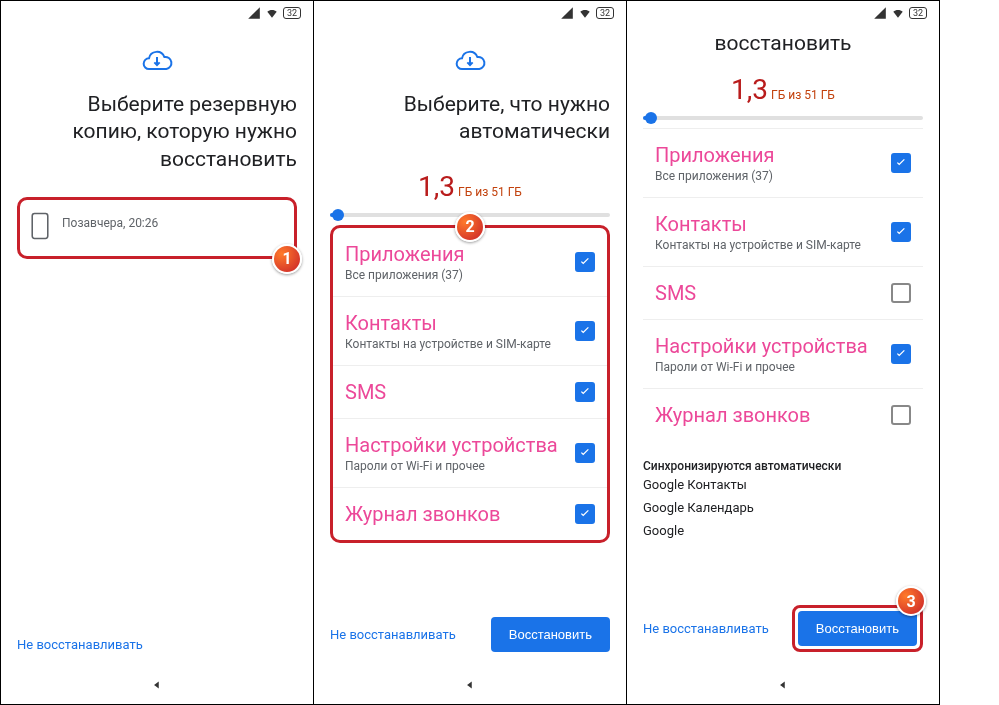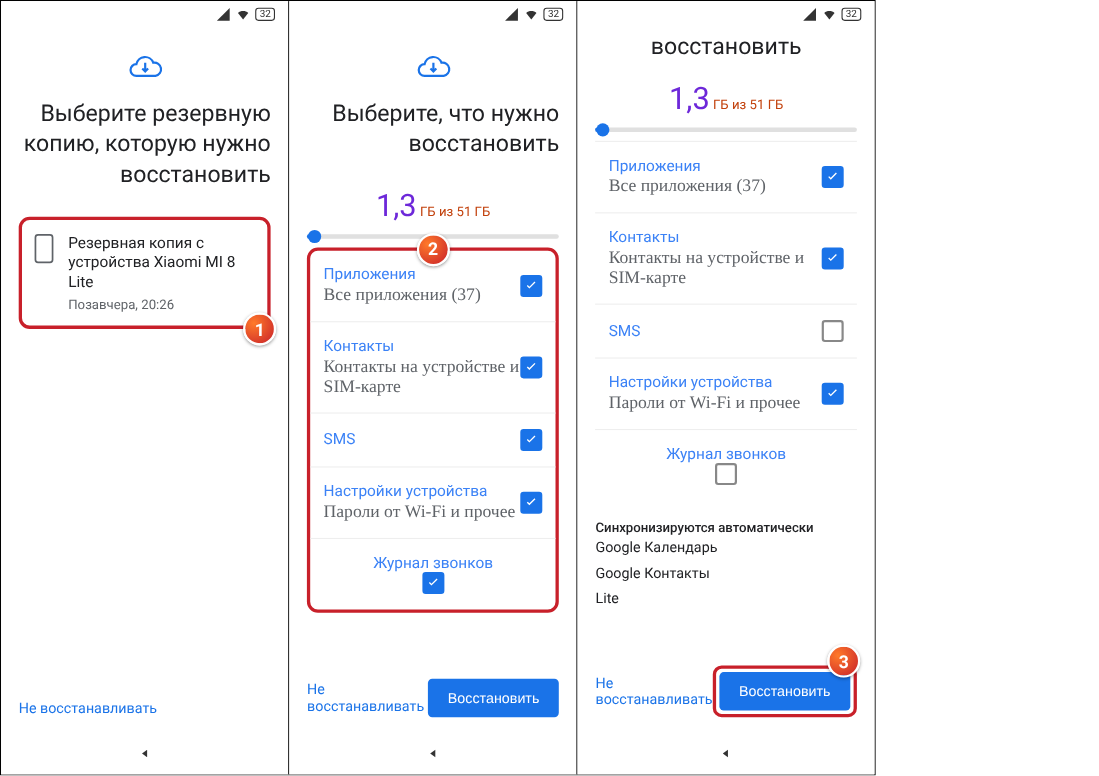--- a/index.html
+++ b/index.html
@@ -1,43 +1,43 @@
 <!DOCTYPE html>
 <html><head>
 <meta charset="utf-8">
 <style>
 * { box-sizing: border-box; margin: 0; padding: 0; }
 body { font-family: -apple-system, Roboto, Arial, sans-serif; background: #fff; }
-.container { display: flex; width: 796px; height: 705px; border: 1px solid #000; }
+.container { display: flex; width: 940px; height: 705px; border: 1px solid #000; }
 .panel { flex: 1; border-right: 1px solid #000; display: flex; flex-direction: column; background: #fff; position: relative; }
 .panel:last-child { border-right: none; }
 .statusbar { height: 24px; display: flex; justify-content: flex-end; align-items: center; padding: 0 12px; gap: 4px; font-size: 10px; color: #333; }
 .statusbar svg { width: 14px; height: 14px; }
 .content { flex: 1; padding: 0 16px; overflow: hidden; }
 .cloud-icon { display: flex; justify-content: center; margin: 20px 0 14px; }
 .cloud-icon svg { width: 32px; height: 32px; }
 .title { font-size: 21px; font-weight: 400; text-align: right; line-height: 1.3; color: #202124; margin-bottom: 24px; }
 .title-cut { font-size: 21px; font-weight: 400; text-align: center; color: #202124; padding-top: 6px; }
 .storage { text-align: center; margin: 18px 0 10px; }
-.storage-big { font-size: 28px; color: #6d28d9; font-weight: 400; }
+.storage-big { font-size: 28px; color: #b91c1c; font-weight: 400; }
 .storage-small { font-size: 12px; color: #c2410c; }
 .progress { height: 4px; background: #e0e0e0; border-radius: 2px; margin: 0 0 8px; position: relative; }
 .progress-fill { position: absolute; left: 0; top: 0; height: 100%; background: #1a73e8; border-radius: 2px; width: 3%; }
 .progress-dot { position: absolute; left: 3%; top: 50%; transform: translate(-50%,-50%); width: 12px; height: 12px; background: #1a73e8; border-radius: 50%; }
 .backup-item { border: 3px solid #c8202a; border-radius: 10px; padding: 12px 10px; display: flex; align-items: flex-start; gap: 12px; margin-top: 10px; position: relative; }
 .phone-icon svg { width: 20px; height: 28px; }
 .backup-text { flex: 1; }
 .backup-title { font-size: 14px; color: #202124; line-height: 1.3; }
 .backup-sub { font-size: 12px; color: #5f6368; margin-top: 4px; }
 .list-box { border: 3px solid #c8202a; border-radius: 10px; position: relative; }
 .list-item { display: flex; align-items: center; padding: 14px 12px; border-bottom: 1px solid #eee; }
-.list-item:last-child { border-bottom: none; flex-direction: column; }
+.list-item:last-child { border-bottom: none; }
 .list-text { flex: 1; }
-.list-title { font-size: 14px; color: #3b82f6; }
-.list-sub { font-size: 16px; color: #5f6368; margin-top: 2px; font-family: Liberation Serif, serif; }
+.list-title { font-size: 20px; color: #ec4899; }
+.list-sub { font-size: 12px; color: #5f6368; margin-top: 2px; }
 .checkbox { width: 20px; height: 20px; border: 2px solid #1a73e8; border-radius: 3px; display: flex; align-items: center; justify-content: center; background: #1a73e8; }
 .checkbox.unchecked { background: #fff; border-color: #888; }
 .checkbox svg { width: 14px; height: 14px; }
 .plain-list .list-item { border-top: 1px solid #eee; border-bottom: none; }
 .plain-list .list-item:first-child { border-top: 1px solid #eee; }
 .auto-sync { margin-top: 18px; }
 .auto-sync-title { font-size: 12px; font-weight: 500; color: #202124; }
 .auto-sync-item { font-size: 13px; color: #202124; padding: 4px 0; }
 .footer { display: flex; justify-content: space-between; align-items: center; padding: 14px 16px; }
 .link { color: #1a73e8; font-size: 13px; cursor: pointer; }
@@ -71,21 +71,20 @@
           </svg>
       </div>
       <div class="title">Выберите резервную копию, которую нужно восстановить</div>
       <div class="backup-item">
         <div class="phone-icon">
           <svg viewBox="0 0 24 36">
               <rect x="2" y="2" width="20" height="32" rx="3" fill="none" stroke="#5f6368" stroke-width="2"></rect>
             </svg>
         </div>
         <div class="backup-text">
-          <div class="backup-title">Резервная копия с устройства Xiaomi MI 8 Lite</div>
           <div class="backup-sub">Позавчера, 20:26</div>
         </div>
         <div class="step-badge" style="right:-8px;bottom:-18px">1</div>
       </div>
     </div>
     <div class="spacer"></div>
     <div class="footer">
       <span class="link">Не восстанавливать</span>
     </div>
     <div class="navbar">
@@ -105,21 +104,21 @@
         </svg>
       <span style="border:1px solid #333;padding:0 3px;border-radius:3px;font-size:9px">32</span>
     </div>
     <div class="content">
       <div class="cloud-icon">
         <svg viewBox="0 0 24 24">
             <path fill="none" stroke="#1a73e8" stroke-width="1.5" d="M19 18H6a4 4 0 010-8 6 6 0 0111.5-1A4 4 0 0119 18z"></path>
             <path fill="none" stroke="#1a73e8" stroke-width="1.5" d="M12 9v6m-2-2l2 2 2-2"></path>
           </svg>
       </div>
-      <div class="title">Выберите, что нужно восстановить</div>
+      <div class="title">Выберите, что нужно автоматически</div>
       <div class="storage">
         <span class="storage-big">1,3</span><span class="storage-small"> ГБ из 51 ГБ</span>
       </div>
       <div class="progress">
         <div class="progress-fill"></div>
           <div class="progress-dot"></div>
       </div>
       <div class="list-box" id="list2">
         <div class="step-badge" style="left:50%;top:-16px;transform:translateX(-50%)">2</div>
       <div class="list-item">
@@ -250,23 +249,23 @@
           <div class="list-item">
             <div class="list-text">
               <div class="list-title">Журнал звонков</div>
             </div>
             <div class="checkbox unchecked"></div>
           </div>
         </div>
       <div class="auto-sync">
         <div class="auto-sync-title">Синхронизируются автоматически</div>
         <div id="autolist">
+            <div class="auto-sync-item">Google Контакты</div>
             <div class="auto-sync-item">Google Календарь</div>
-            <div class="auto-sync-item">Google Контакты</div>
-            <div class="auto-sync-item">Lite</div>
+            <div class="auto-sync-item">Google</div>
           </div>
       </div>
     </div>
     <div class="footer">
       <span class="link">Не восстанавливать</span>
       <div class="btn-highlight">
         <button class="btn">Восстановить</button>
         <div class="step-badge" style="right:-6px;top:-22px">3</div>
       </div>
     </div>

